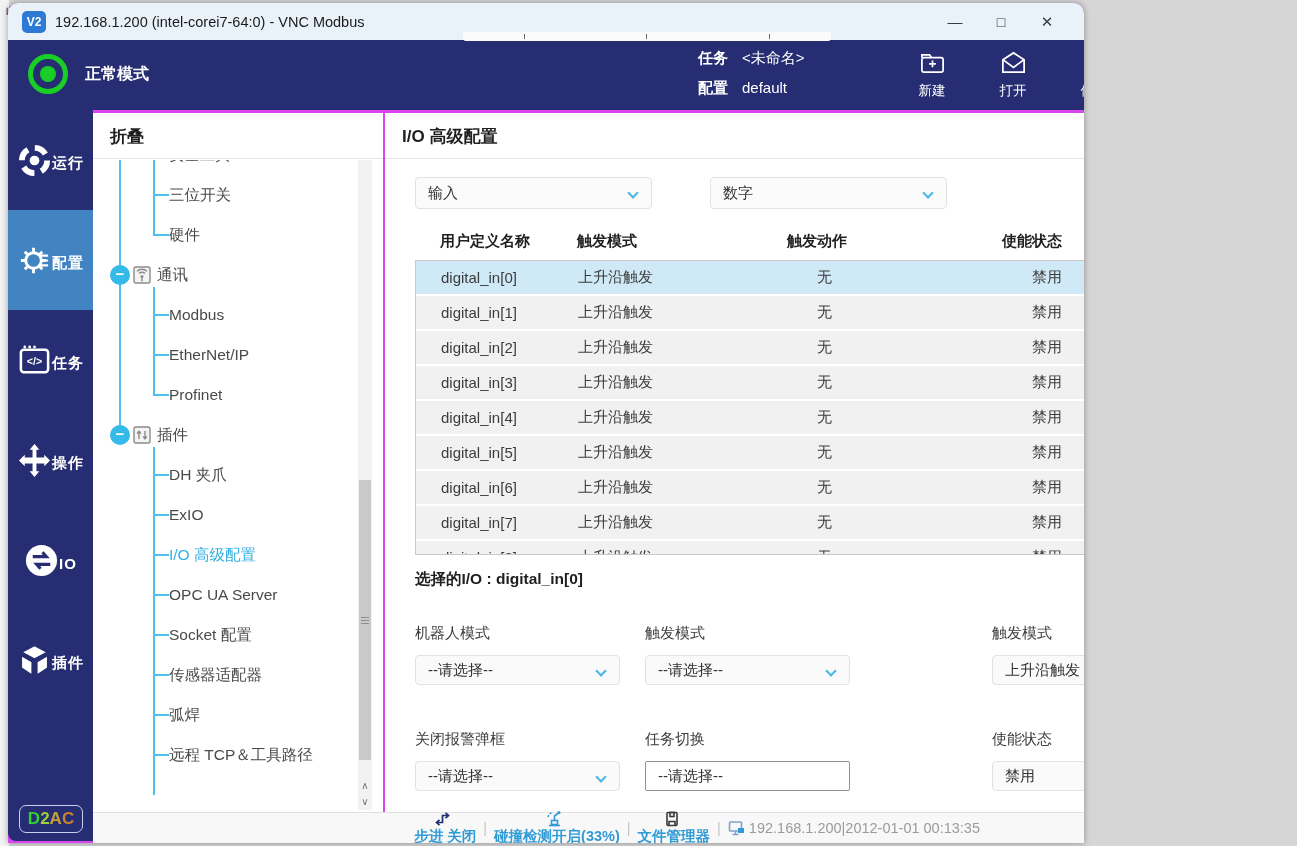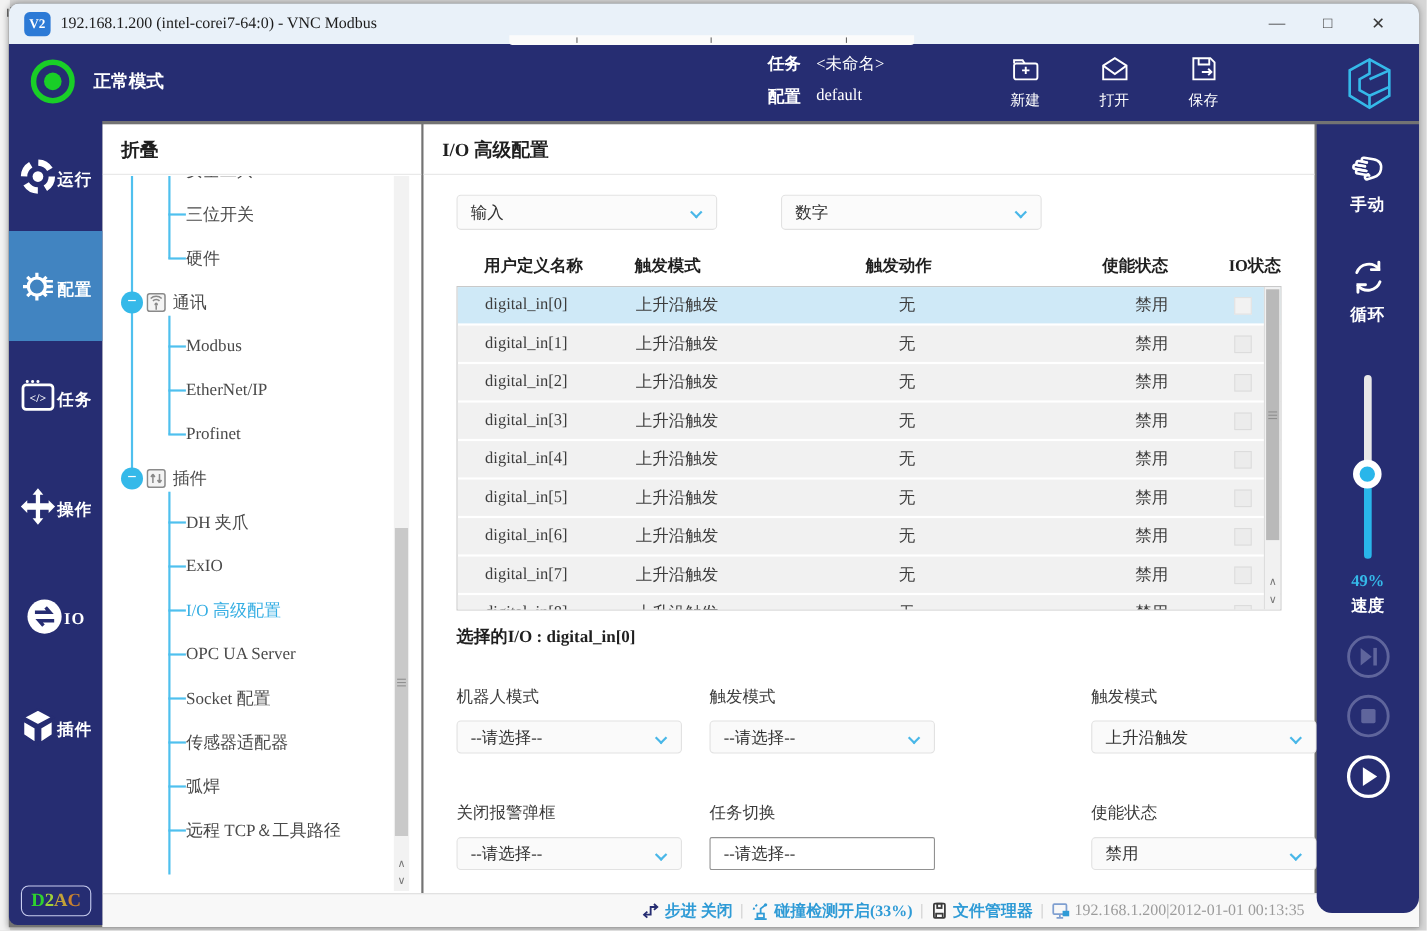--- a/index.html
+++ b/index.html
@@ -2,22 +2,22 @@
 <html><head>
 <meta charset="utf-8">
 <style>
   * { margin:0; padding:0; box-sizing:border-box; }
   html,body { width:1297px; height:846px; }
   body { font-family:"Liberation Sans","DejaVu Sans",sans-serif; background:#d6d6d6; position:relative; overflow:hidden; }
 
   .edge-strip { position:absolute; left:0; top:0; width:9px; height:846px; background:#f2f2f2; }
   .edge-frag { position:absolute; left:0; top:4px; font-size:13px; color:#333; }
 
-  .vnc-window { position:absolute; left:8px; top:3px; width:1282px; height:840px;
-    border-radius:10px 10px 0 0; background:#737373; overflow:hidden; box-shadow:0 0 6px rgba(0,0,0,.35);font-family:Liberation Serif, serif; }
+  .vnc-window { position:absolute; left:8px; top:3px; width:1076px; height:840px;
+    border-radius:10px 10px 0 0; background:#d946ef; overflow:hidden; box-shadow:0 0 6px rgba(0,0,0,.35); }
 
   
   .titlebar { position:absolute; left:0; top:0; right:0; height:37px; background:#e9f1f9; display:flex; align-items:center; padding:0 14px; }
   .vnc-badge { width:24px; height:22px; border-radius:5px; background:#2c7ad6; color:#fff; font-weight:bold; font-size:12px;
     display:flex; align-items:center; justify-content:center; margin-right:9px; }
   .win-title { font-size:14.5px; color:#1b1b1b; }
   .win-controls { margin-left:auto; display:flex; align-items:center; }
   .win-btn { width:46px; text-align:center; font-size:15px; color:#3a3a3a; cursor:default; }
   .win-btn.max { font-size:14px; }
 
@@ -119,21 +119,21 @@
   .speed-val { position:absolute; top:408px; width:93px; text-align:center; color:#35b9e9; font-weight:bold; font-size:15px; }
   .speed-lbl { position:absolute; top:428px; width:93px; text-align:center; color:#fff; font-weight:bold; font-size:15px; }
   .pbtn { position:absolute; left:26px; width:42px; height:42px; }
   .pb-next { top:463px; opacity:.42; } .pb-stop { top:517px; opacity:.42; } .pb-play { top:572px; }
 
   
   .status-bar { position:absolute; left:85px; right:0; top:809px; height:31px; background:#f8f8f8; border-top:1px solid #e2e2e2;
     display:flex; align-items:center; justify-content:flex-end; padding-right:104px; font-size:14.5px; z-index:1; }
   .st-item { display:flex; align-items:center; margin-left:7px; cursor:default; }
   .st-item svg { margin-right:4px; }
-  .st-blue { color:#2f9bd6; font-weight:bold; }
+  .st-blue { color:#2f9bd6; font-weight:bold;flex-direction:column; }
   .st-gray { color:#9b9b9b; }
   .st-sep { color:#c4c4c4; margin-left:7px; }
 </style>
 </head>
 <body>
 
 <div class="edge-strip">
   <span class="edge-frag">刂</span>
 </div>
 

